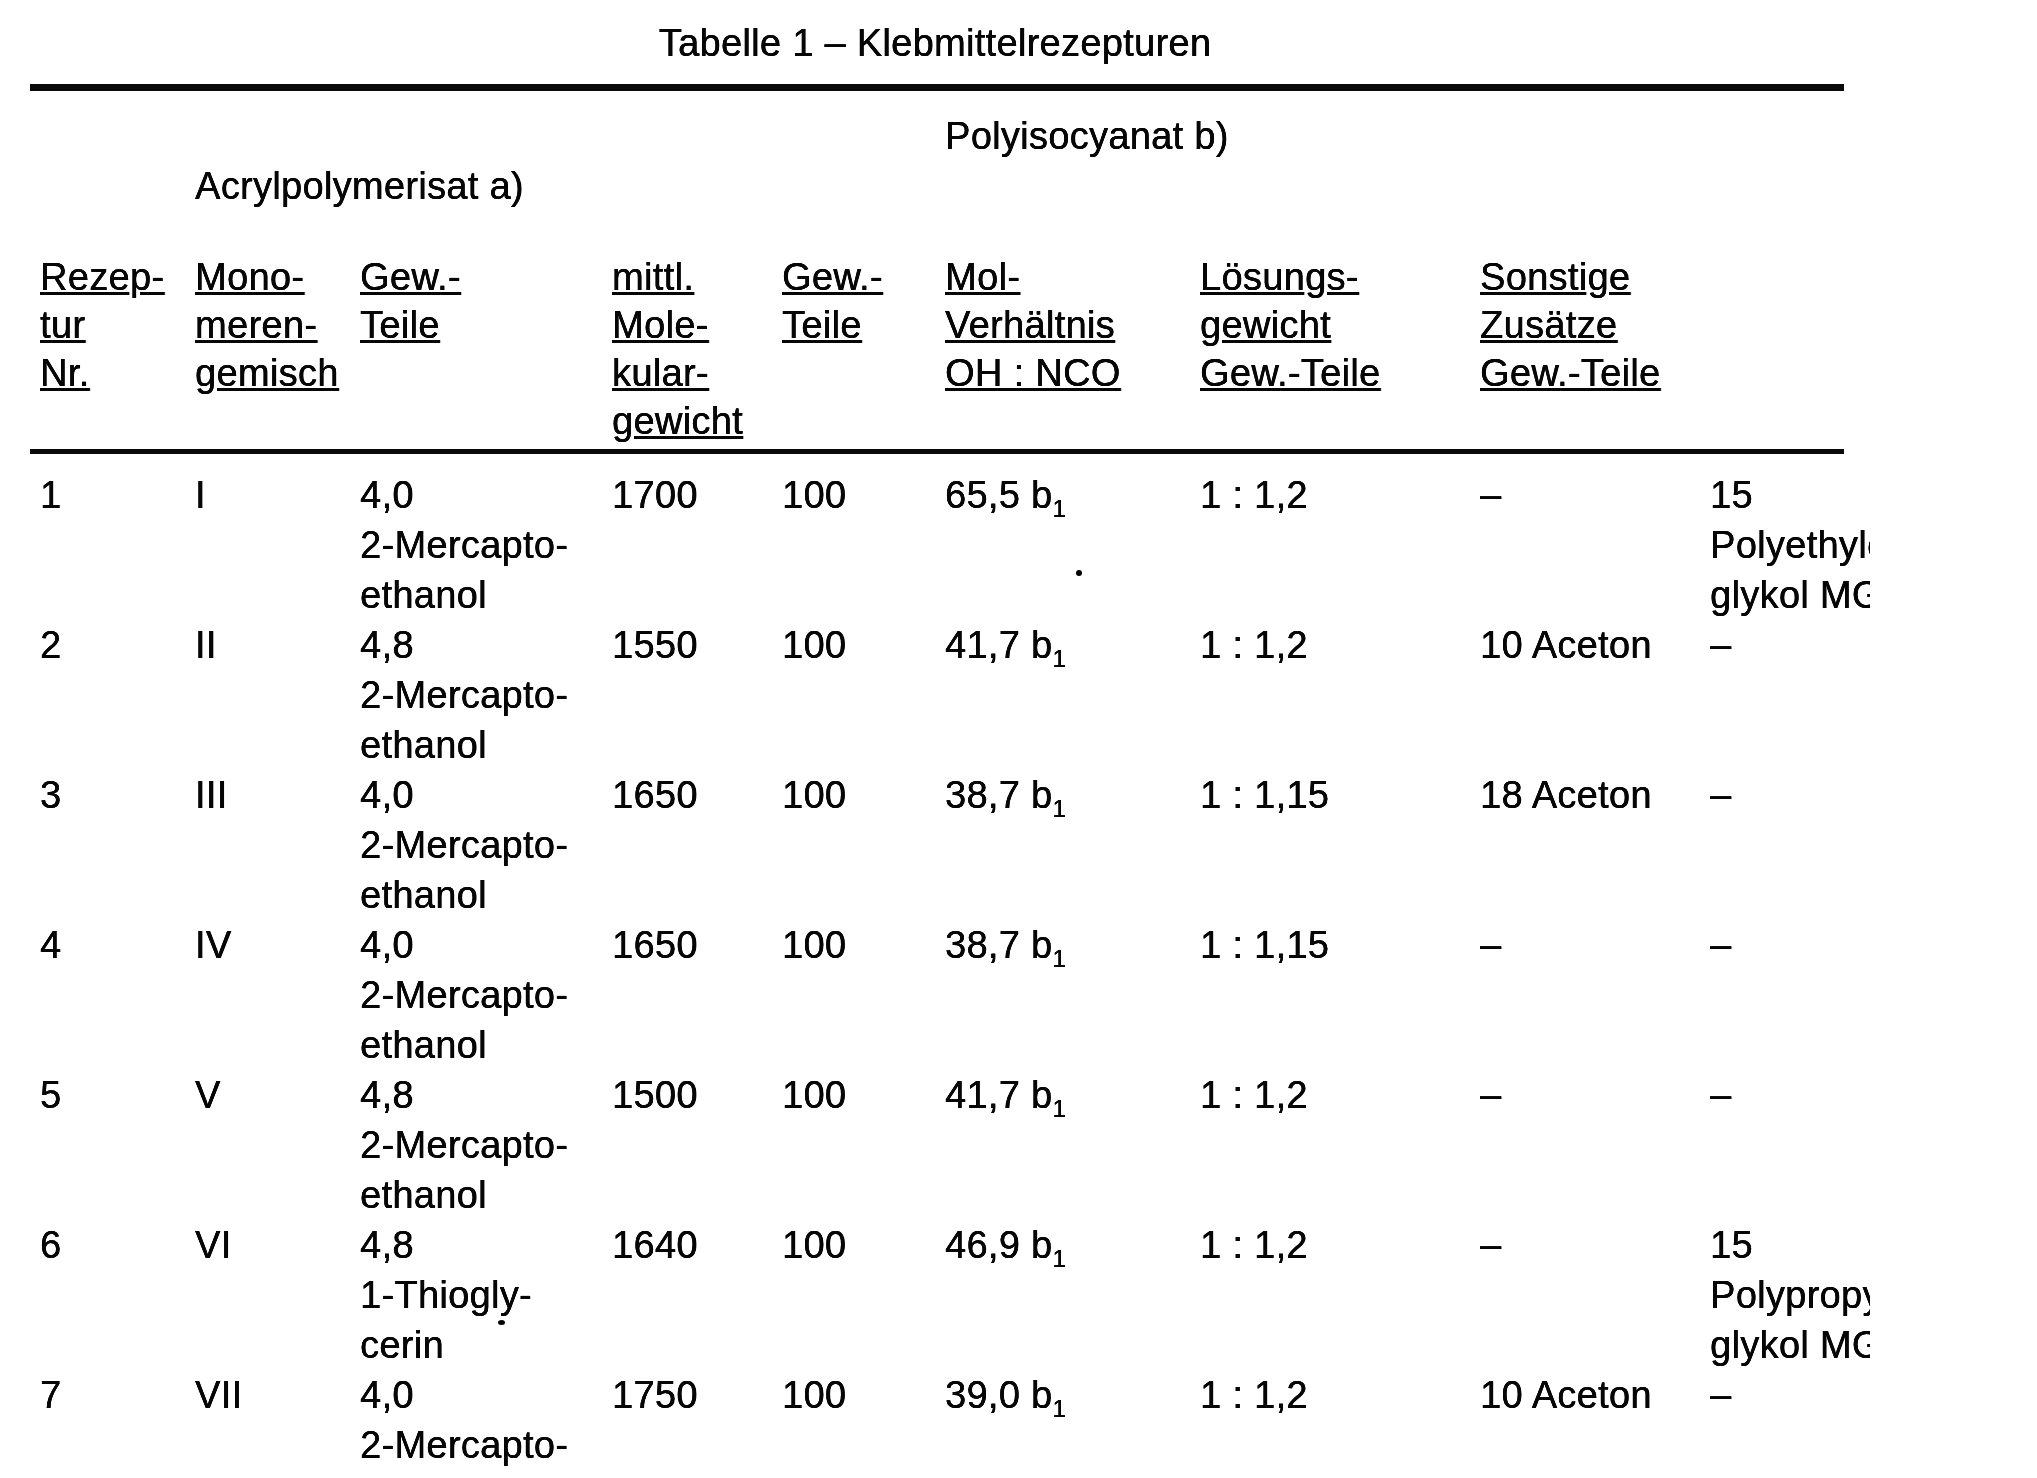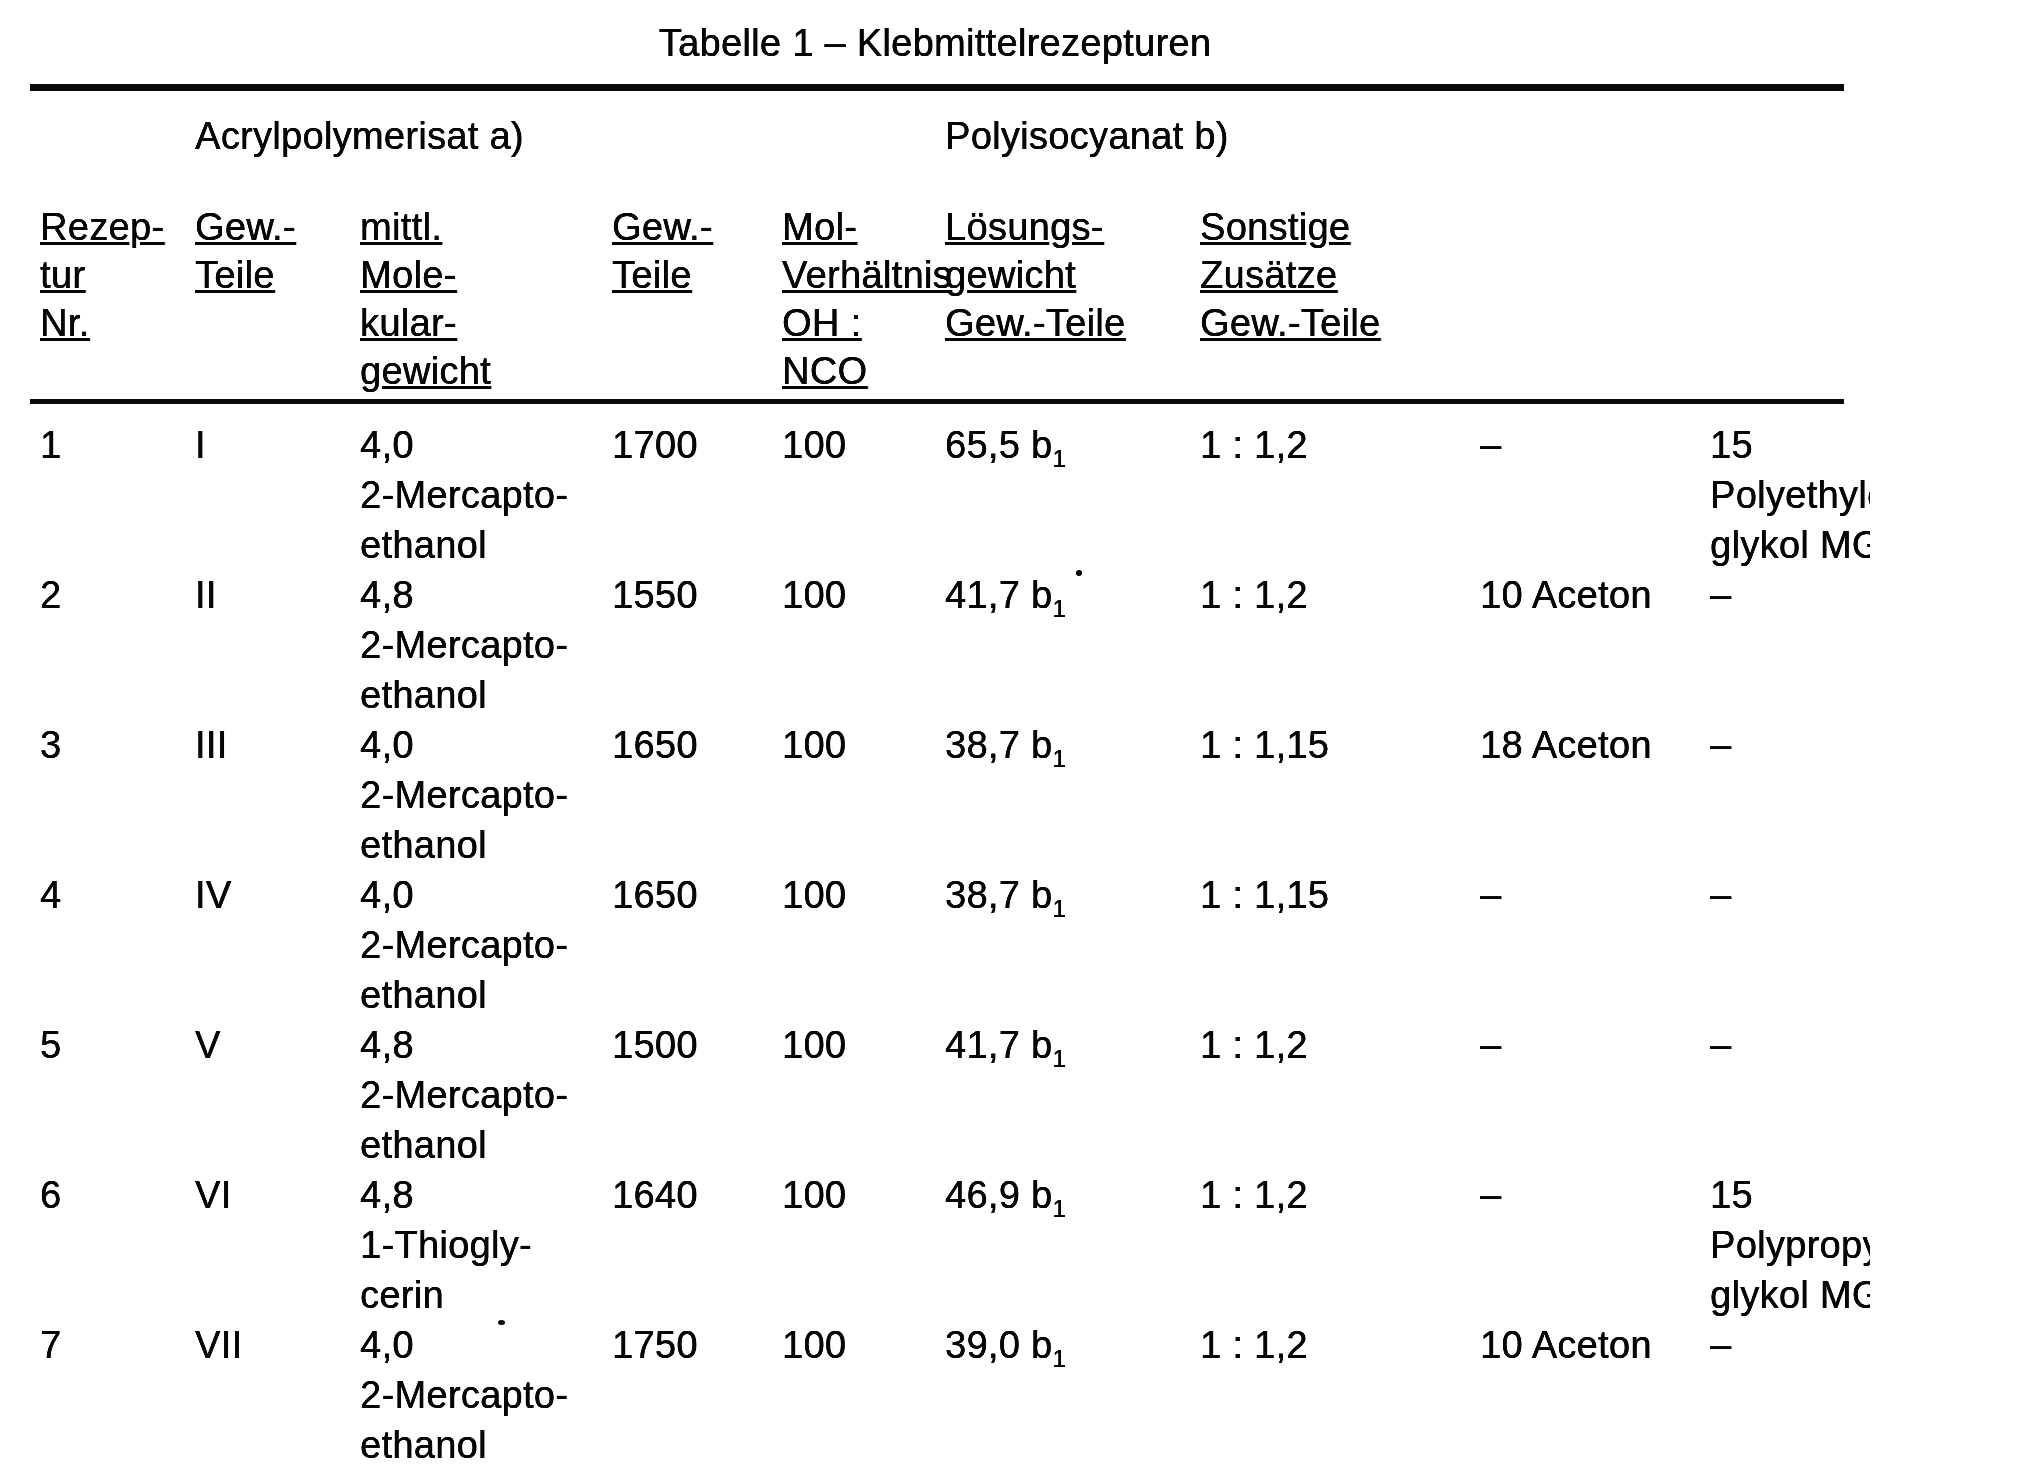--- a/index.html
+++ b/index.html
@@ -69,28 +69,31 @@
 </head>
 <body>
 
 <div class="page">
 
   <div class="title">Tabelle 1 – Klebmittelrezepturen</div>
 
   <div class="rule rule-top"></div>
 
   <div class="grid group-row">
+    <div class="cell group-poly">Polyisocyanat  b)</div>
     <div class="cell group-acryl">Acrylpolymerisat a)</div>
-    <div class="cell group-poly">Polyisocyanat  b)</div>
   </div>
 
   <div class="grid header-row">
     <div class="cell">Rezep-
 tur
 Nr.</div>
+    <div class="cell">Mono-
+meren-
+gemisch</div>
     <div class="cell">Gew.-
 Teile</div>
     <div class="cell">mittl.
 Mole-
 kular-
 gewicht</div>
     <div class="cell">Gew.-Teile</div>
     <div class="cell">Mol-
 Verhältnis
 OH : NCO</div>

